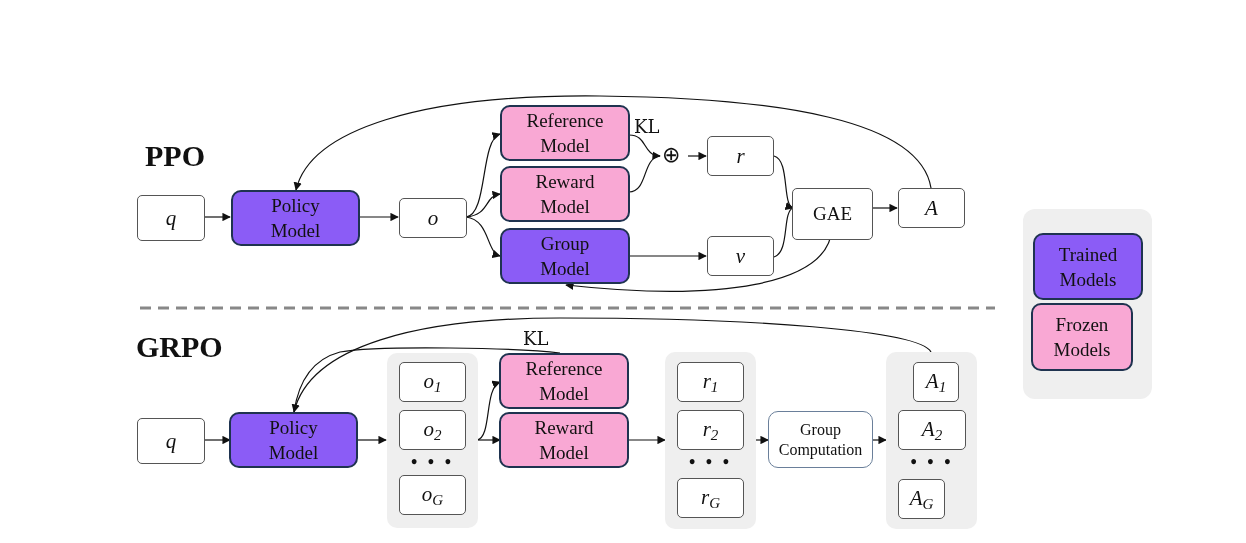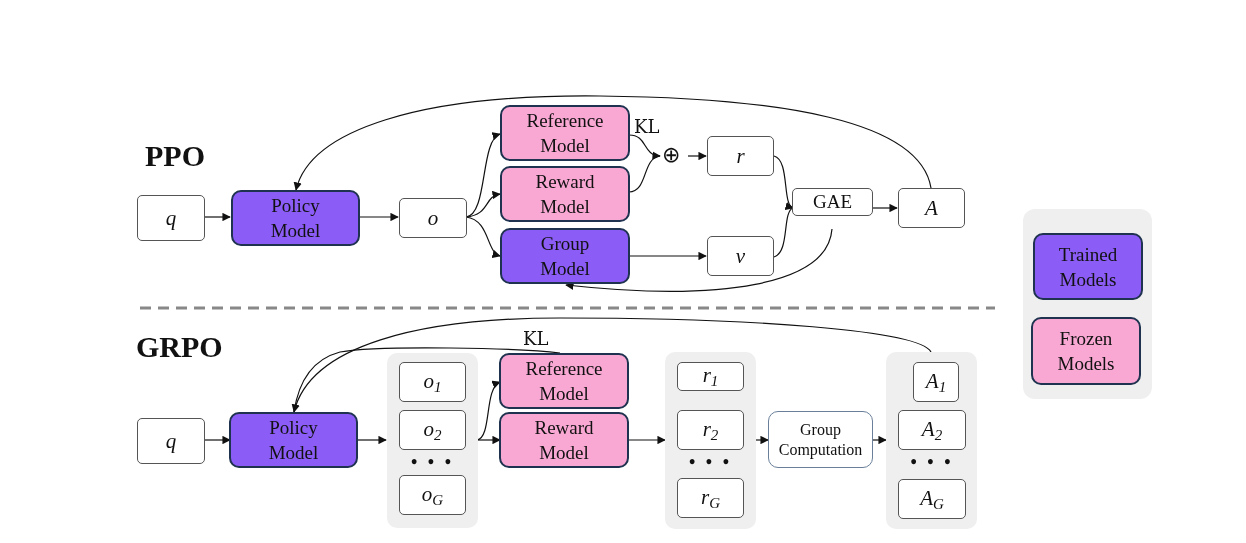--- a/index.html
+++ b/index.html
@@ -104,21 +104,21 @@
 <div class="kl" style="left:634px; top:116px;">KL</div>
 <div class="oplus" style="left:662px; top:142px;">⊕</div>
 
 <div class="box plain var" style="left:707px; top:136px; width:67px; height:40px;">
     <span>r</span>
   </div>
 <div class="box plain var" style="left:707px; top:236px; width:67px; height:40px;">
     <span>v</span>
   </div>
 
-<div class="box plain gae" style="left:792px; top:188px; width:81px; height:28px;">
+<div class="box plain gae" style="left:792px; top:188px; width:81px; height:52px;">
     <span>GAE</span>
   </div>
 <div class="box plain var" style="left:898px; top:188px; width:67px; height:40px;">
     <span>A</span>
   </div>
 
 <div class="abs title" style="left:136px; top:330px;">GRPO</div>
 
 <div class="box plain var" style="left:137px; top:418px; width:68px; height:46px;">
     <span>q</span>
@@ -152,21 +152,21 @@
     </div>
 </div>
 <div class="box model frozen" style="left:499px; top:412px; width:130px; height:56px;">
   <div>
       <div>Reward</div>
       <div>Model</div>
     </div>
 </div>
 
 <div class="group" style="left:665px; top:352px; width:91px; height:177px;"></div>
-<div class="box plain var" style="left:677px; top:362px; width:67px; height:29px;align-items:center;">
+<div class="box plain var" style="left:677px; top:362px; width:67px; height:40px;align-items:center;">
     <span><span>r</span><sub>1</sub></span>
   </div>
 <div class="box plain var" style="left:677px; top:410px; width:67px; height:40px;">
     <span><span>r</span><sub>2</sub></span>
   </div>
 <div class="dots" style="left:677px; top:452px; width:67px;">• • •</div>
 <div class="box plain var" style="left:677px; top:478px; width:67px; height:40px;">
     <span><span>r</span><sub>G</sub></span>
   </div>
 
@@ -178,29 +178,29 @@
 </div>
 
 <div class="group" style="left:886px; top:352px; width:91px; height:177px;"></div>
 <div class="box plain var" style="left:913px; top:362px; width:46px; height:40px;">
     <span><span>A</span><sub>1</sub></span>
   </div>
 <div class="box plain var" style="left:898px; top:410px; width:68px; height:40px;">
     <span><span>A</span><sub>2</sub></span>
   </div>
 <div class="dots" style="left:898px; top:452px; width:68px;">• • •</div>
-<div class="box plain var" style="left:898px; top:479px; width:68px; height:40px;">
+<div class="box plain var" style="left:898px; top:479px; width:47px; height:40px;">
     <span><span>A</span><sub>G</sub></span>
   </div>
 
 <div class="legend-bg" style="left:1023px; top:209px; width:129px; height:190px;"></div>
 <div class="box model trained" style="left:1033px; top:233px; width:110px; height:67px;">
   <div>
       <div>Trained</div>
       <div>Models</div>
     </div>
 </div>
-<div class="box model frozen" style="left:1031px; top:317px; width:110px; height:68px;align-items:center;">
+<div class="box model frozen" style="left:1031px; top:303px; width:102px; height:68px;align-items:center;">
   <div>
       <div>Frozen</div>
       <div>Models</div>
     </div>
 </div>
 
 </body></html>

